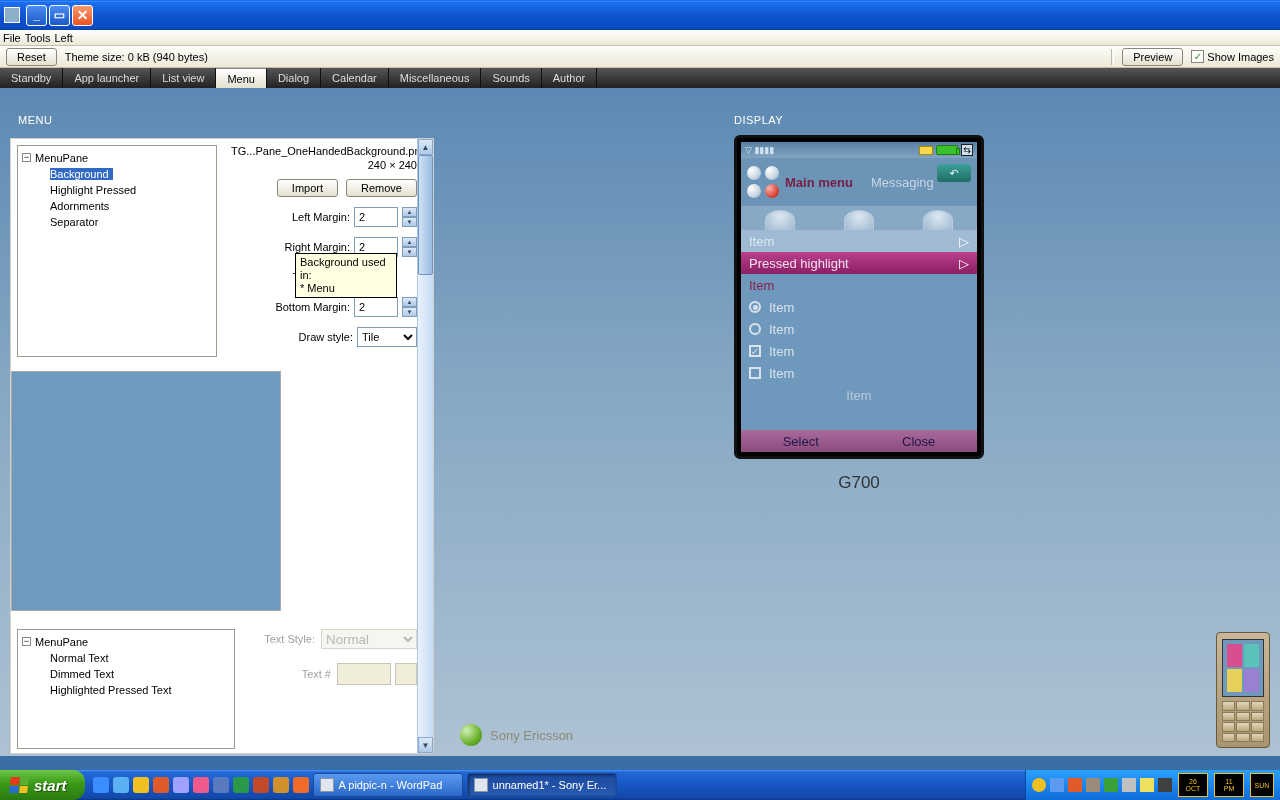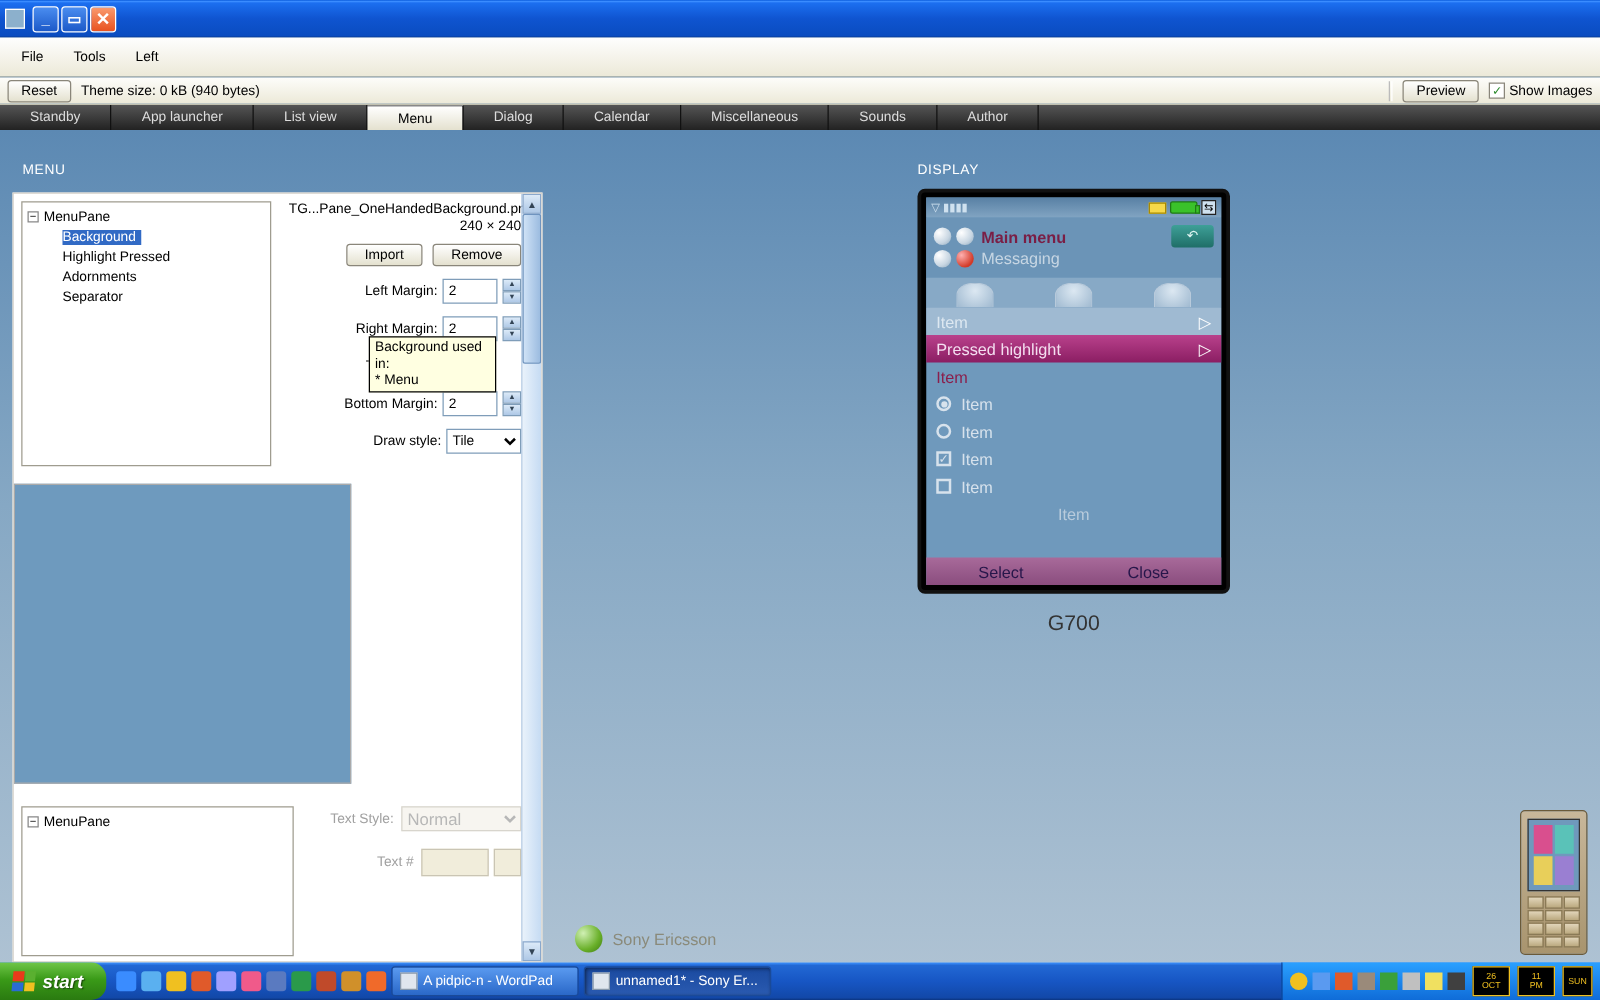--- a/index.html
+++ b/index.html
@@ -8,33 +8,33 @@
   
   .titlebar{height:30px;background:linear-gradient(to bottom,#0a5bdc 0%,#3a8cff 4%,#1c6ff0 8%,#0f54d0 50%,#0a4cc0 95%,#083a94 100%);display:flex;align-items:center;padding:0 4px;color:#fff}
   .titlebar .app-icon{width:16px;height:16px;background:#8cb0cc;border:1px solid #fff;margin-right:6px}
   .titlebar .title-text{font-weight:bold;font-size:12px;flex:1}
   .winbtns{display:flex;gap:2px}
   .winbtn{width:21px;height:21px;border-radius:3px;border:1px solid #fff;display:flex;align-items:center;justify-content:center;color:#fff;font-weight:bold;font-size:12px}
   .winbtn.min,.winbtn.max{background:linear-gradient(to bottom,#4a8df0,#1c59c8)}
   .winbtn.close{background:linear-gradient(to bottom,#fa9a6e,#e85220);font-size:14px}
 
   
-  .menubar{height:32px;background:linear-gradient(to bottom,#fefefe,#ece9d8);border-bottom:1px solid #c0c0b0;display:flex;align-items:center;padding-left:17px;gap:24px;font-size:11px}
+  .menubar{height:16px;background:linear-gradient(to bottom,#fefefe,#ece9d8);border-bottom:1px solid #c0c0b0;display:flex;align-items:center;padding-left:3px;gap:4px;font-size:11px}
   .menubar span{cursor:default}
 
   
   .toolbar1{height:22px;background:linear-gradient(to bottom,#fdfdfa,#ece9d8);border-bottom:1px solid #c0c0b0;display:flex;align-items:center;padding:0 6px;gap:8px;font-size:11px}
   .btn3d{height:18px;padding:0 10px;background:linear-gradient(#fff,#e4e1cf);border:1px solid #8a867a;border-radius:3px;font-size:11px;display:inline-flex;align-items:center}
   .toolbar1 .spacer{flex:1}
   .toolbar1 .sep{width:3px;height:16px;border-left:1px solid #bbb;border-right:1px solid #fff}
   .cb{width:13px;height:13px;border:1px solid #8a867a;background:#fff;display:inline-flex;align-items:center;justify-content:center;color:#2a8a2a;font-size:10px;margin-right:3px}
 
   
   .tabstrip{height:20px;background:linear-gradient(to bottom,#555,#222);display:flex;align-items:stretch;font-size:11px;color:#ddd}
-  .tab{padding:0 24px;display:flex;align-items:center;border-right:1px solid #111}
+  .tab{padding:0 11px;display:flex;align-items:center;border-right:1px solid #111}
   .tab.active{background:linear-gradient(to bottom,#fff,#e4e1cf);color:#000;border-top:1px solid #888}
 
   
   .workspace{position:relative;height:668px;background:linear-gradient(to bottom,#5c89b3 0%,#86a8c4 45%,#aec2d3 100%)}
   .section-label{position:absolute;color:#fff;font-size:11px;letter-spacing:.5px}
 
   
   .leftpanel{position:absolute;left:10px;top:50px;width:424px;height:616px;background:#fff;border:1px solid #d4d0c8;overflow:hidden}
   .leftpanel .vscroll{position:absolute;right:0;top:0;width:16px;height:100%;background:linear-gradient(to right,#e9f2fb,#c5dbf3);border-left:1px solid #b0c8e2}
   .vscroll .arrow{height:16px;background:linear-gradient(#dceaf8,#aec8e6);border:1px solid #8aa8cc;display:flex;align-items:center;justify-content:center;font-size:8px;color:#345}
@@ -82,21 +82,21 @@
   .ph-status .r{margin-left:auto;display:flex;gap:3px;align-items:center}
   .env{width:14px;height:9px;background:#f6d94a;border:1px solid #a88900}
   .batt{width:22px;height:10px;background:#3ac22a;border:1px solid #1f7a14;border-radius:2px;position:relative}
   .batt:after{content:"";position:absolute;right:-3px;top:2px;width:2px;height:5px;background:#3ac22a;border:1px solid #1f7a14}
   .sync{width:12px;height:12px;border:1px solid #222;background:#cfe1ef;font-size:9px;text-align:center;line-height:10px}
 
   .ph-header{height:48px;background:#6b94b7;display:flex;align-items:center;padding-left:6px;gap:6px;position:relative}
   .dots{display:grid;grid-template-columns:14px 14px;grid-template-rows:14px 14px;gap:4px}
   .dot{width:14px;height:14px;border-radius:50%;background:radial-gradient(circle at 30% 30%,#fff,#c8d6e2 60%,#8aa6bc)}
   .dot.red{background:radial-gradient(circle at 30% 30%,#ffb0b0,#d23a28 70%)}
-  .ph-header .titles{display:flex;flex-direction:column;gap:2px;font-size:13px}
+  .ph-header .titles{display:flex;gap:18px;font-size:13px}
   .ph-header .t1{color:#7a1e45;font-weight:bold}
   .ph-header .t2{color:#c7d6e3}
   .ph-header .back{position:absolute;right:6px;top:6px;width:34px;height:18px;background:linear-gradient(#3ea098,#1f6e67);border-radius:3px;color:#e0f5f2;font-size:11px;text-align:center;line-height:18px}
 
   .ph-iconsrow{height:24px;background:#87a9c6;display:flex;justify-content:space-around;align-items:flex-end;overflow:hidden}
   .fadeico{width:30px;height:20px;border-radius:50% 50% 0 0;background:radial-gradient(circle at 50% 30%,#dce8f2,#9fb9d0);border:1px solid #b8cadb;border-bottom:none}
 
   .ph-row{height:22px;display:flex;align-items:center;padding:0 8px;color:#d7e2ec;font-size:13px}
   .ph-row.hl{background:#9fbad2;color:#dde8f1}
   .ph-row.hl .chev,.ph-row .chev{margin-left:auto;color:#fff}
@@ -264,20 +264,31 @@
       <div>* Menu</div>
     </div>
 
     <div class="swatch"></div>
 
     <div class="tree2 tree">
       <div class="node">
         <span class="pm">−</span>
         <span>MenuPane</span>
       </div>
+      <div class="children">
+        <div class="node">
+            <span>Normal Text</span>
+          </div>
+        <div class="node">
+            <span>Dimmed Text</span>
+          </div>
+        <div class="node">
+            <span>Highlighted Pressed Text</span>
+          </div>
+      </div>
     </div>
 
     <div class="propcol2">
       <div class="row">
         <span>Text Style:</span>
         <select disabled=""><option>Normal</option></select>
       </div>
       <div class="row">
         <span>Text #</span>
         <span class="txtn">

